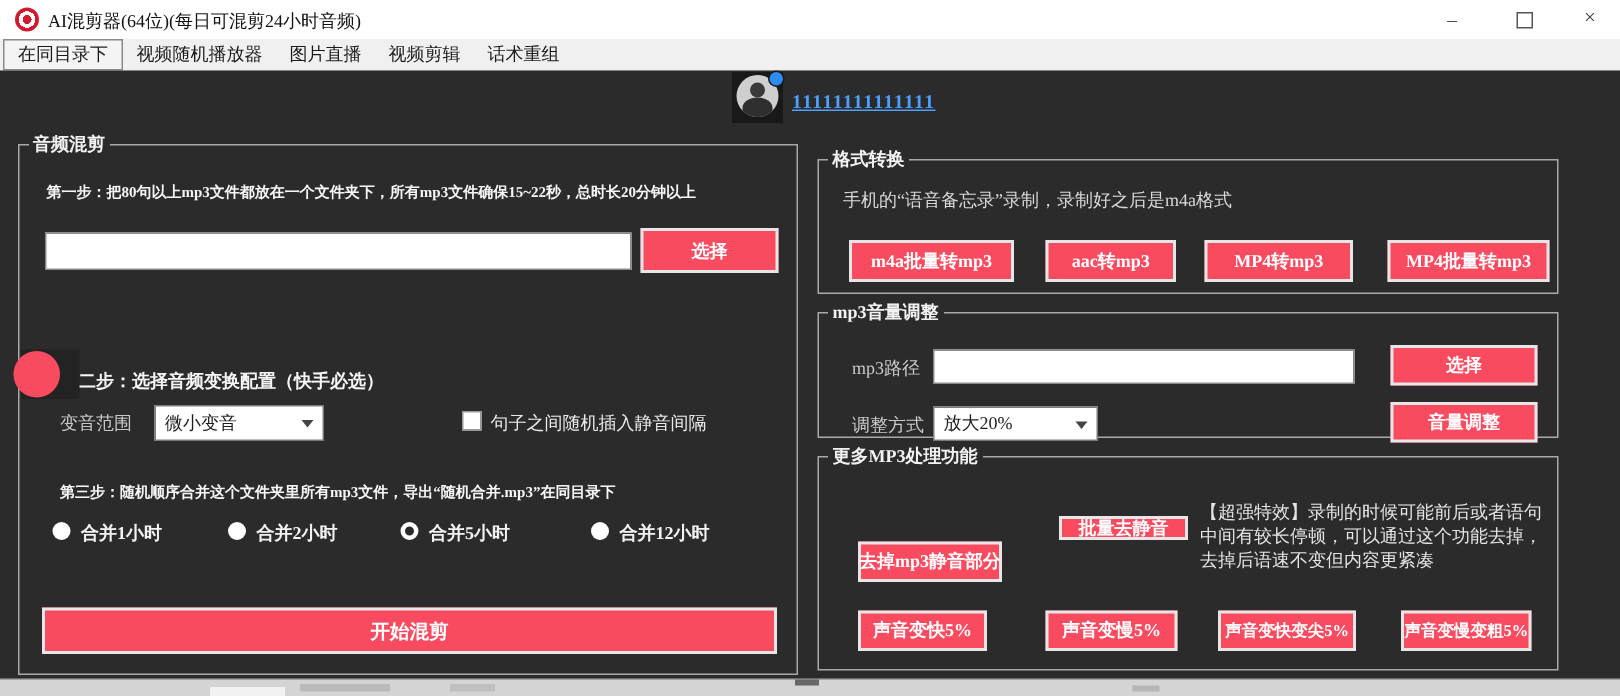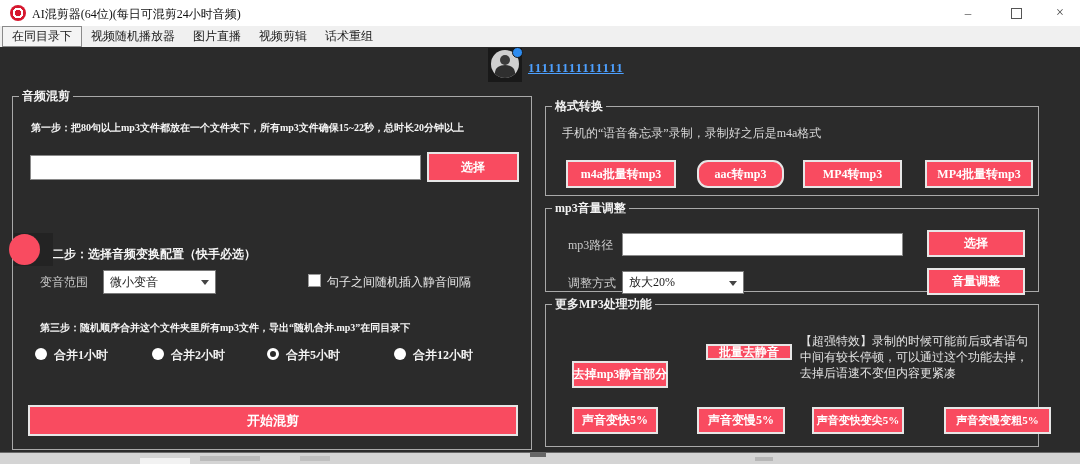--- a/index.html
+++ b/index.html
@@ -135,47 +135,47 @@
     <div class="btn-red" style="left:15px;top:300px;width:490px;height:31px;font-size:13px;">开始混剪</div>
   </fieldset>
 
   <div class="sidebox"></div>
   <div class="sidedot"></div>
 
   <fieldset class="grp" style="left:545px;top:98px;width:492px;height:96px;">
     <legend>格式转换</legend>
     <div class="desc" style="left:16px;top:10px;">手机的“语音备忘录”录制，录制好之后是m4a格式</div>
     <div class="btn-red" style="left:20px;top:45px;width:110px;height:28px;">m4a批量转mp3</div>
-    <div class="btn-red" style="left:151px;top:45px;width:87px;height:28px;border-radius:11px;">aac转mp3</div>
+    <div class="btn-red" style="left:151px;top:45px;width:87px;height:28px;">aac转mp3</div>
     <div class="btn-red" style="left:257px;top:45px;width:99px;height:28px;">MP4转mp3</div>
     <div class="btn-red" style="left:379px;top:45px;width:108px;height:28px;">MP4批量转mp3</div>
   </fieldset>
 
   <fieldset class="grp" style="left:545px;top:200px;width:492px;height:90px;">
     <legend>mp3音量调整</legend>
     <div class="lbl" style="left:22px;top:20px;">mp3路径</div>
     <input class="txtinput" style="left: 76px; top: 16px; width: 281px; height: 23px;" value="">
     <div class="btn-red" style="left:381px;top:13px;width:98px;height:27px;">选择</div>
     <div class="lbl" style="left:22px;top:58px;">调整方式</div>
-    <div class="dropdown" style="left:76px;top:54px;width:122px;height:23px;">
+    <div class="dropdown" style="left:76px;top:54px;width:110px;height:23px;">
       <span>放大20%</span>
       <span class="chev"></span>
     </div>
     <div class="btn-red" style="left:381px;top:51px;width:98px;height:27px;">音量调整</div>
   </fieldset>
 
   <fieldset class="grp" style="left:545px;top:296px;width:492px;height:149px;">
     <legend>更多MP3处理功能</legend>
     <div class="btn-red" style="left:26px;top:48px;width:96px;height:27px;">去掉mp3静音部分</div>
     <div class="btn-red" style="left:160px;top:31px;width:86px;height:16px;">批量去静音</div>
     <div class="tip" style="left:254px;top:20px;width:234px;height:54px;">【超强特效】录制的时候可能前后或者语句中间有较长停顿，可以通过这个功能去掉，去掉后语速不变但内容更紧凑</div>
     <div class="btn-red" style="left:26px;top:94px;width:86px;height:27px;">声音变快5%</div>
     <div class="btn-red" style="left:151px;top:94px;width:88px;height:27px;">声音变慢5%</div>
     <div class="btn-red" style="left:266px;top:94px;width:92px;height:27px;font-size:11px;">声音变快变尖5%</div>
-    <div class="btn-red" style="left:398px;top:94px;width:107px;height:27px;font-size:11px;">声音变慢变粗5%</div>
+    <div class="btn-red" style="left:388px;top:94px;width:87px;height:27px;font-size:11px;">声音变慢变粗5%</div>
   </fieldset>
 
   <div class="frameline"></div>
   <div class="bottomstrip">
     <div class="smudge" style="left:140px;top:5px;width:50px;height:6px;background:#f2f2f2;"></div>
     <div class="smudge" style="left:200px;top:3px;width:60px;height:5px;opacity:.6;"></div>
     <div class="smudge" style="left:300px;top:3px;width:30px;height:5px;opacity:.5;"></div>
     <div class="smudge" style="left:530px;top:0px;width:16px;height:4px;background:#666;"></div>
     <div class="smudge" style="left:755px;top:4px;width:18px;height:4px;opacity:.7;"></div>
   </div>

